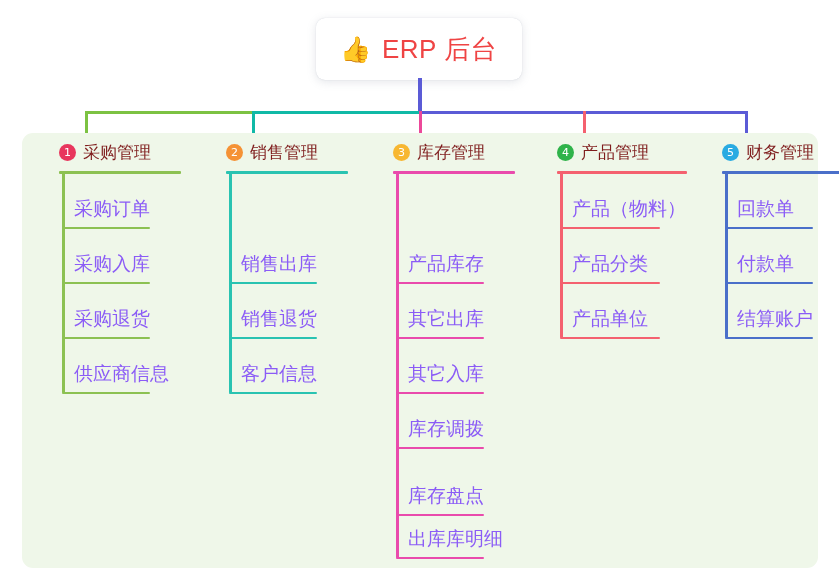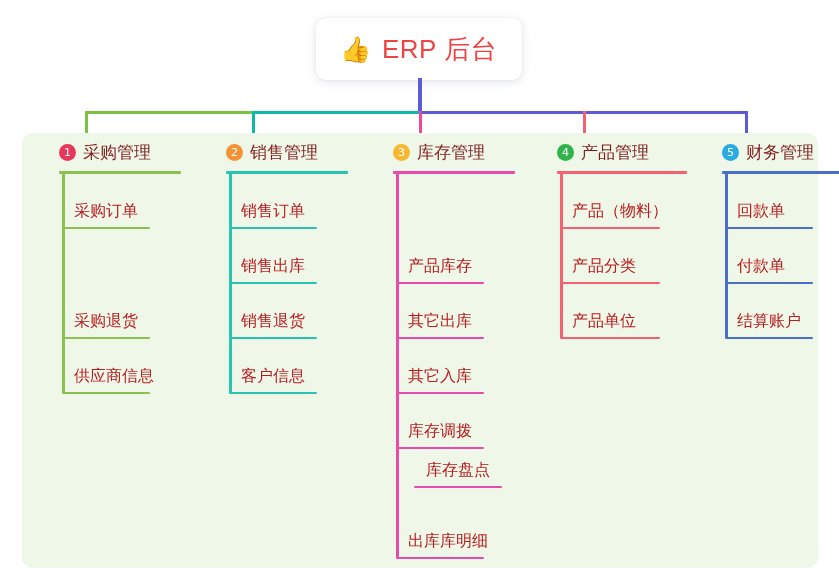--- a/index.html
+++ b/index.html
@@ -111,22 +111,22 @@
 
   .leaf {
     position: absolute;
     left: 16px;
     height: 55px;
   }
   .leaf-label {
     position: absolute;
     left: 12px;
     bottom: 7px;
-    font-size: 16px;
-    color: #b91c1c;
+    font-size: 19px;
+    color: #8b5cf6;
     white-space: nowrap;
     font-family: Liberation Mono, monospace;
   }
   .leaf-rule {
     position: absolute;
     left: 0px;
     bottom: 0px;
     height: 2px;
     border-radius: 1px;
   }
@@ -159,40 +159,40 @@
           <div class="col-header">
             <span class="badge" style="background: rgb(232, 54, 93);">1</span>
             <span class="col-title">采购管理</span>
           </div>
           <div class="col-rule" style="width: 122px; background: rgb(140, 193, 82);"></div>
           <div class="col-spine" style="height: 220px; background: rgb(140, 193, 82);"></div>
           <div class="leaf" style="top: 41px; width: 88px;">
             <span class="leaf-label">采购订单</span>
             <div class="leaf-rule" style="width: 88px; background: rgb(140, 193, 82);"></div>
           </div>
+          <div class="leaf" style="top: 96px; width: 88px;">
+            <span class="leaf-label">采购入库</span>
+            <div class="leaf-rule" style="width: 88px; background: rgb(140, 193, 82);"></div>
+          </div>
           <div class="leaf" style="top: 151px; width: 88px;">
             <span class="leaf-label">采购退货</span>
             <div class="leaf-rule" style="width: 88px; background: rgb(140, 193, 82);"></div>
           </div>
           <div class="leaf" style="top: 206px; width: 88px;">
             <span class="leaf-label">供应商信息</span>
             <div class="leaf-rule" style="width: 88px; background: rgb(140, 193, 82);"></div>
           </div>
         </div>
         <div class="column" style="left: 191px; width: 170px;">
           <div class="col-header">
             <span class="badge" style="background: rgb(245, 146, 53);">2</span>
             <span class="col-title">销售管理</span>
           </div>
           <div class="col-rule" style="width: 122px; background: rgb(41, 195, 177);"></div>
           <div class="col-spine" style="height: 220px; background: rgb(41, 195, 177);"></div>
-          <div class="leaf" style="top: 41px; width: 88px;">
-            <span class="leaf-label">销售订单</span>
-            <div class="leaf-rule" style="width: 88px; background: rgb(41, 195, 177);"></div>
-          </div>
           <div class="leaf" style="top: 96px; width: 88px;">
             <span class="leaf-label">销售出库</span>
             <div class="leaf-rule" style="width: 88px; background: rgb(41, 195, 177);"></div>
           </div>
           <div class="leaf" style="top: 151px; width: 88px;">
             <span class="leaf-label">销售退货</span>
             <div class="leaf-rule" style="width: 88px; background: rgb(41, 195, 177);"></div>
           </div>
           <div class="leaf" style="top: 206px; width: 88px;">
             <span class="leaf-label">客户信息</span>
@@ -215,21 +215,21 @@
             <div class="leaf-rule" style="width: 88px; background: rgb(233, 75, 172);"></div>
           </div>
           <div class="leaf" style="top: 206px; width: 88px;">
             <span class="leaf-label">其它入库</span>
             <div class="leaf-rule" style="width: 88px; background: rgb(233, 75, 172);"></div>
           </div>
           <div class="leaf" style="top: 261px; width: 88px;">
             <span class="leaf-label">库存调拨</span>
             <div class="leaf-rule" style="width: 88px; background: rgb(233, 75, 172);"></div>
           </div>
-          <div class="leaf" style="top: 300px; width: 88px; margin-left: 18px;">
+          <div class="leaf" style="top: 328px; width: 88px;">
             <span class="leaf-label">库存盘点</span>
             <div class="leaf-rule" style="width: 88px; background: rgb(233, 75, 172);"></div>
           </div>
           <div class="leaf" style="top: 371px; width: 88px;">
             <span class="leaf-label">出库库明细</span>
             <div class="leaf-rule" style="width: 88px; background: rgb(233, 75, 172);"></div>
           </div>
         </div>
         <div class="column" style="left: 522px; width: 180px;">
           <div class="col-header">

